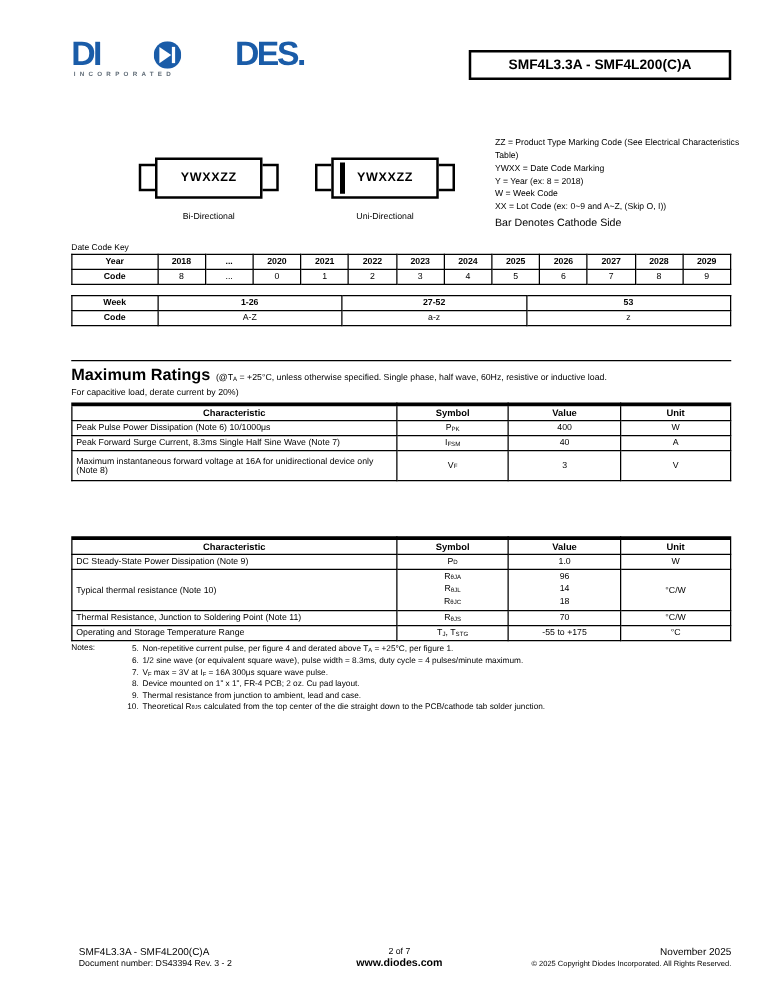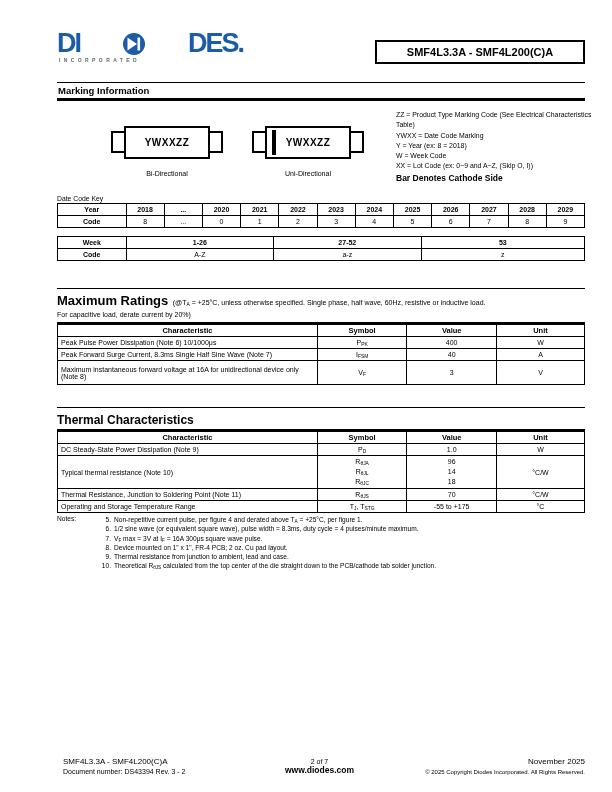--- a/index.html
+++ b/index.html
@@ -34,21 +34,21 @@
   .pkg-tab { position:absolute; width:16px; height:22px; border:2px solid #000; top:5px; background:#fff; }
   .pkg-tab-l { left:0; } .pkg-tab-r { right:0; }
   .pkg-body { position:absolute; left:13px; top:0; width:86px; height:33px; border:2px solid #000;
               background:#fff; display:flex; flex-direction:row; align-items:center; justify-content:center; z-index:2; }
   .pkg-mark { font-size:10px; font-weight:bold; line-height:10px; letter-spacing:0.5px; }
   .cathode-bar { position:absolute; left:5px; top:2px; bottom:2px; width:4px; background:#000; }
   .pkg-caption { position:absolute; top:44px; left:0; width:100%; text-align:center; font-size:7px; }
 
   
   .legend { left:396px; top:110px; width:200px; font-size:6.9px; line-height:10.3px; }
-  .legend-bold { font-size:8.5px; font-weight:bold; margin-top:1px; }
+  .legend-bold { font-size:8.5px; font-weight:normal; margin-top:1px; }
 
   
   .dck-label { left:57px; top:195px; font-size:6.8px; }
   table { border-collapse:collapse; table-layout:fixed; background:#fff; }
   .dc-table { position:absolute; left:57px; width:528px; font-size:7px; border:1.5px solid #000; }
   .t-year { top:203px; } .t-week { top:236px; }
   .dc-table td { border:1px solid #000; text-align:center; height:12px; padding:0 2px; overflow:hidden; }
   .dc-table tr.hdr td { font-weight:bold; border-width:1.5px; }
   .dc-table td.lbl { font-weight:bold; }
 
@@ -88,21 +88,20 @@
         <circle cx="11" cy="11" r="11" fill="#1a5ca8"></circle>
         <polygon points="4.5,4.5 4.5,17.5 14,11" fill="#ffffff"></polygon>
         <rect x="14.5" y="4.5" width="2.6" height="13" fill="#ffffff"></rect>
       </svg>
       <span class="logo-text">DES.</span>
     </div>
     <div class="logo-sub">INCORPORATED</div>
   </div>
   <div class="abs part-box">SMF4L3.3A - SMF4L200(C)A</div>
 
-  <div class="abs sec-marking">Marking Information</div>
 
   <div class="pkg-figure fig-bi">
     <div class="pkg-tab pkg-tab-l"></div>
     <div class="pkg-tab pkg-tab-r"></div>
     <div class="pkg-body">
       <div class="pkg-mark">YWXX</div>
       <div class="pkg-mark">ZZ</div>
     </div>
     <div class="pkg-caption">Bi-Directional</div>
   </div>
@@ -236,23 +235,20 @@
     </tr>
     <tr>
       <td class="char" style="height:24px">Maximum instantaneous forward voltage at 16A for unidirectional device only (Note 8)</td>
       <td class="ctr"><span>V</span><sub>F</sub></td>
       <td class="ctr">3</td>
       <td class="ctr">V</td>
     </tr>
   </tbody>
     </table>
 
-  <div class="abs sec-head2 sec-thermal">
-    <span class="sec-title-md">Thermal Characteristics</span>
-  </div>
 
   <table class="spec-table t-thermal">
     <colgroup>
       <col style="width:49.3%">
         <col style="width:17%">
         <col style="width:17%">
         <col style="width:16.7%">
     </colgroup>
     <tbody>
         <tr>

